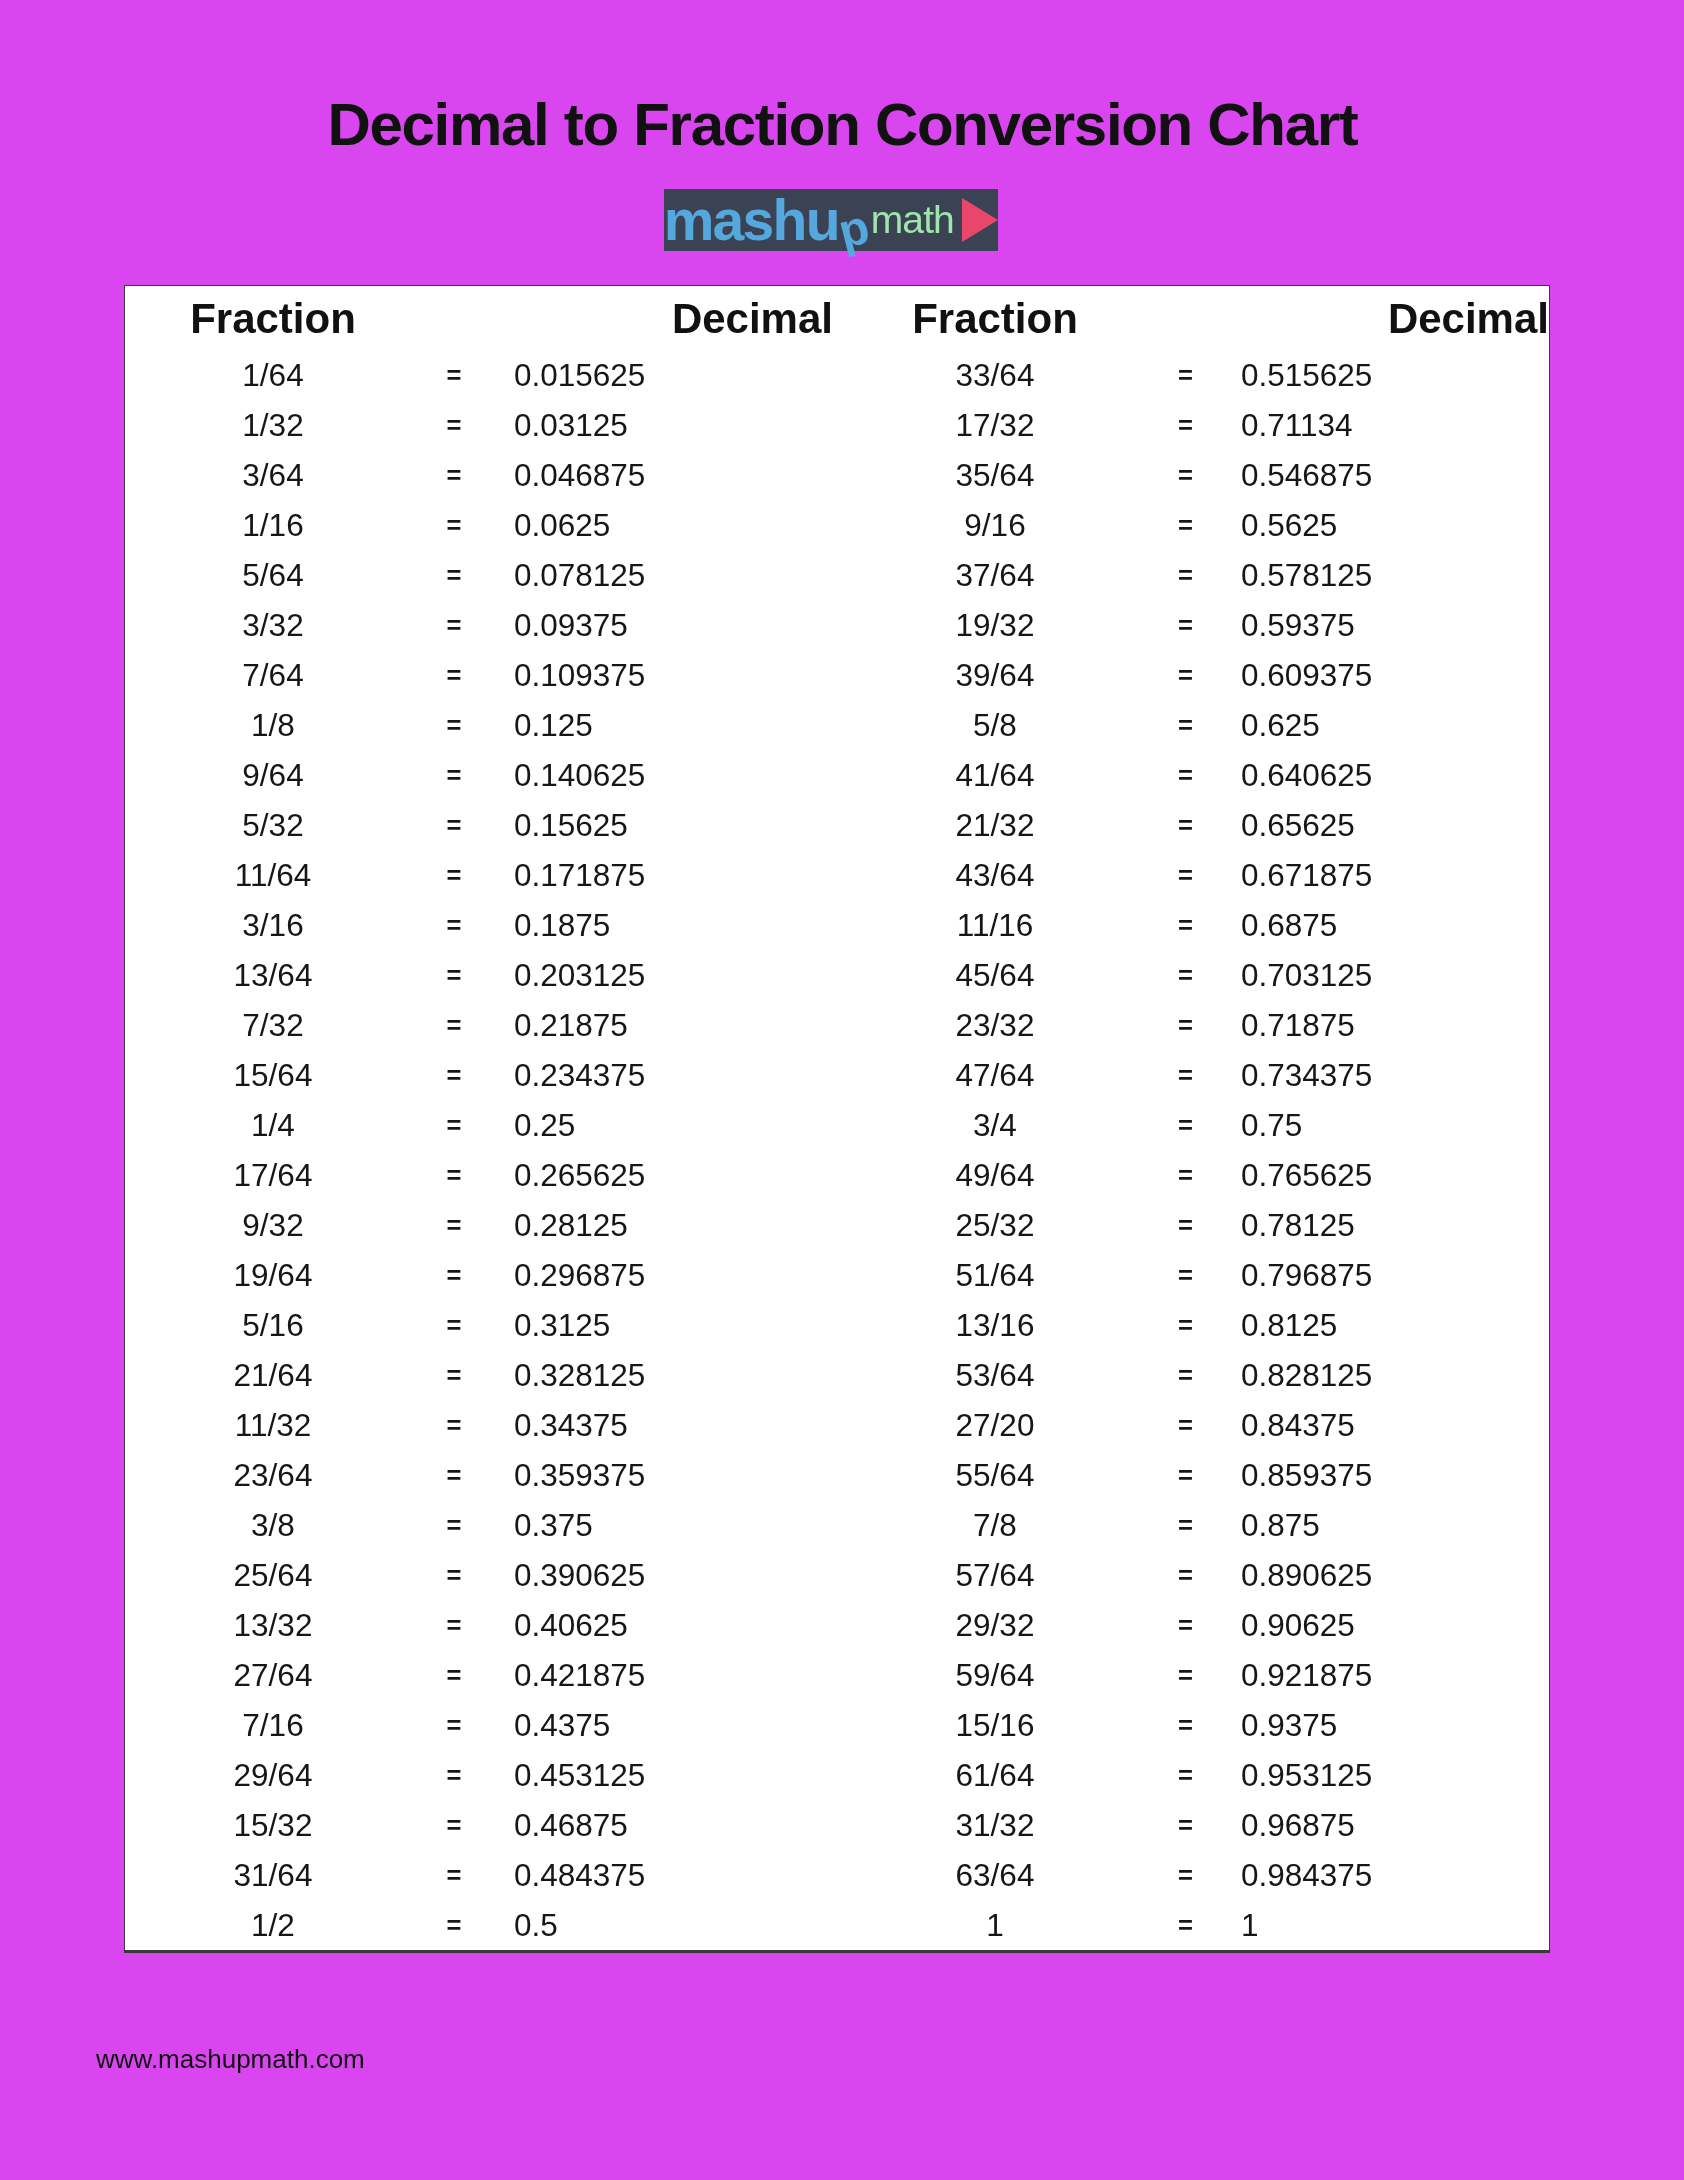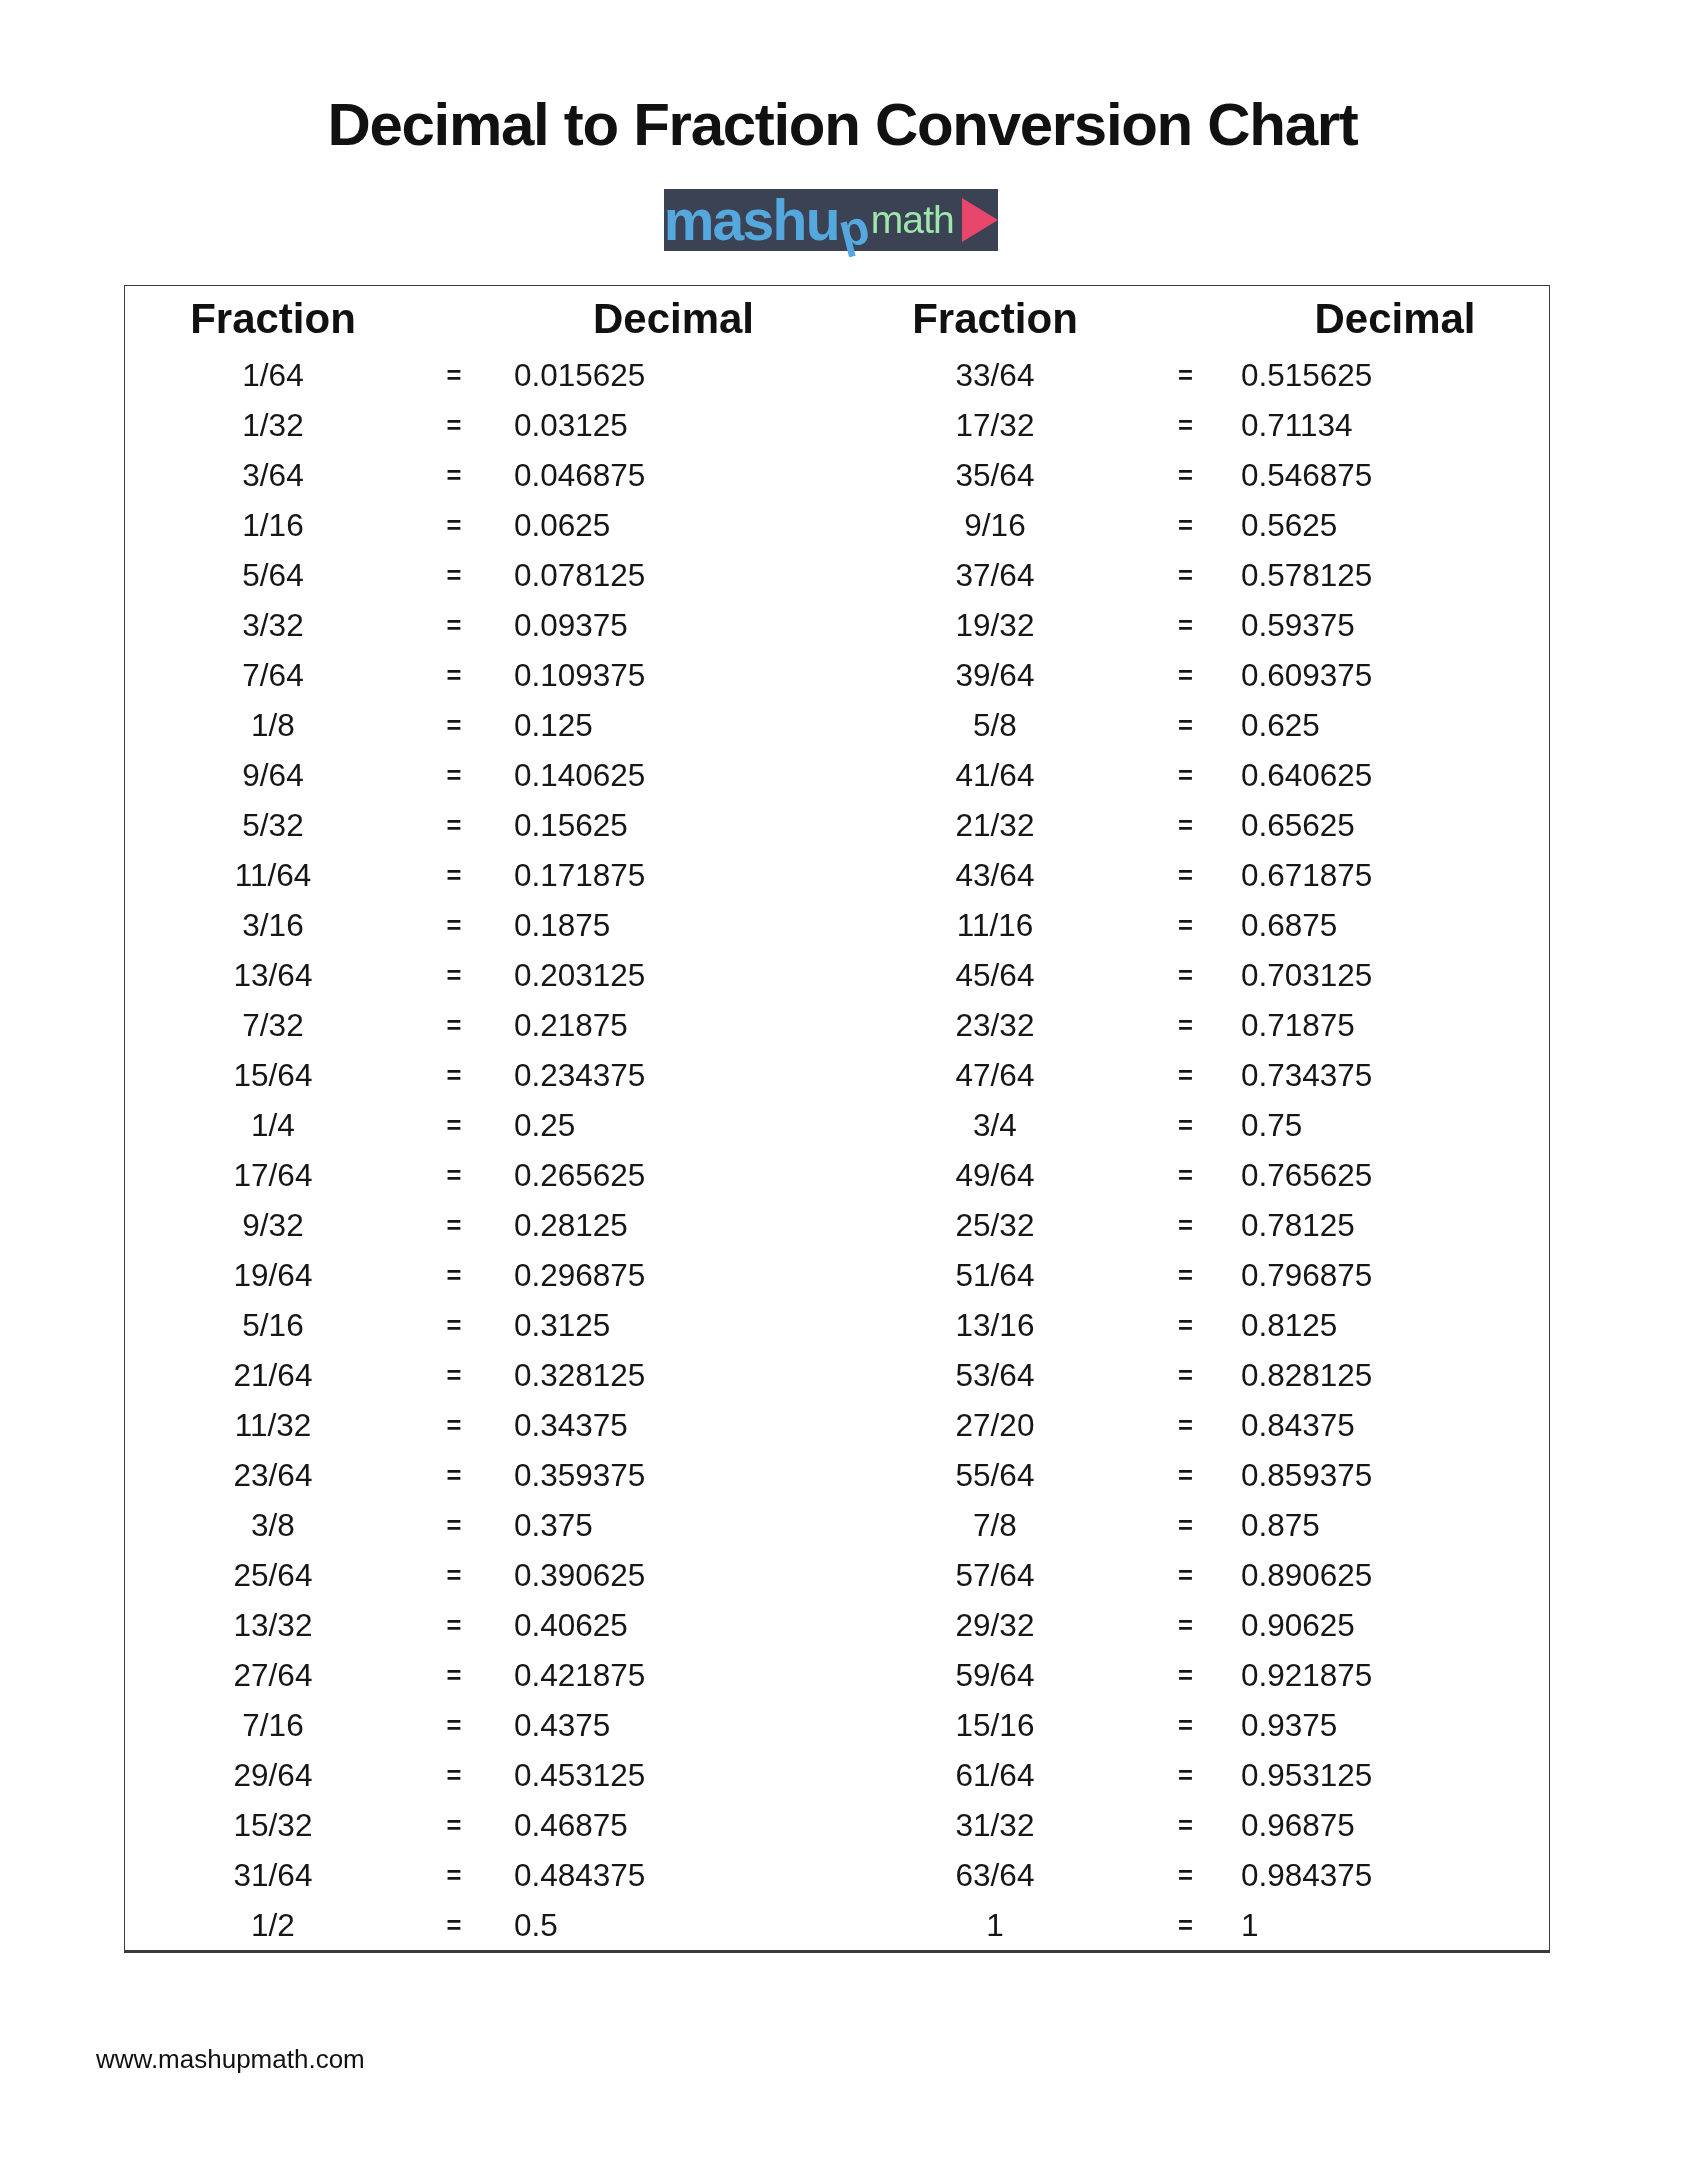--- a/index.html
+++ b/index.html
@@ -1,21 +1,21 @@
 <!DOCTYPE html>
 <html style="font-size:13.6px"><head>
 <meta charset="utf-8">
 <style>
   * { margin: 0; padding: 0; box-sizing: border-box; }
   html, body { background: #e8e8e8; }
   .page {
     position: relative;
     width: 1685px;
     height: 2181px;
-    background: #ffffff;
+    background: #d946ef;
     font-family: "Liberation Sans", sans-serif;
     color: #141414;
     overflow: hidden;
     margin: 0 auto;
   }
 
   
   .title {
     position: absolute;
     top: 90px;
@@ -98,21 +98,21 @@
   .body-rows {
     flex: 1;
     display: grid;
     grid-template-rows: repeat(32, 1fr);
   }
   .cell-fraction { text-align: center; }
   .cell-equals   { text-align: center; font-size: 25.6px; font-weight: 700; }
   .cell-decimal  { text-align: left; padding-left: 27px; }
   .data-row { font-size: 31.5px; font-weight: 400; color: #161616; }
   .header-fraction { text-align: center; }
-  .header-decimal  { text-align: center; padding-left: 27px; }
+  .header-decimal  { text-align: right; padding-left: 27px; }
 
   
   .footer {
     position: absolute;
     left: 96px;
     top: 2044px;
     font-size: 26px;
     font-weight: 400;
     color: #111111;
   }

